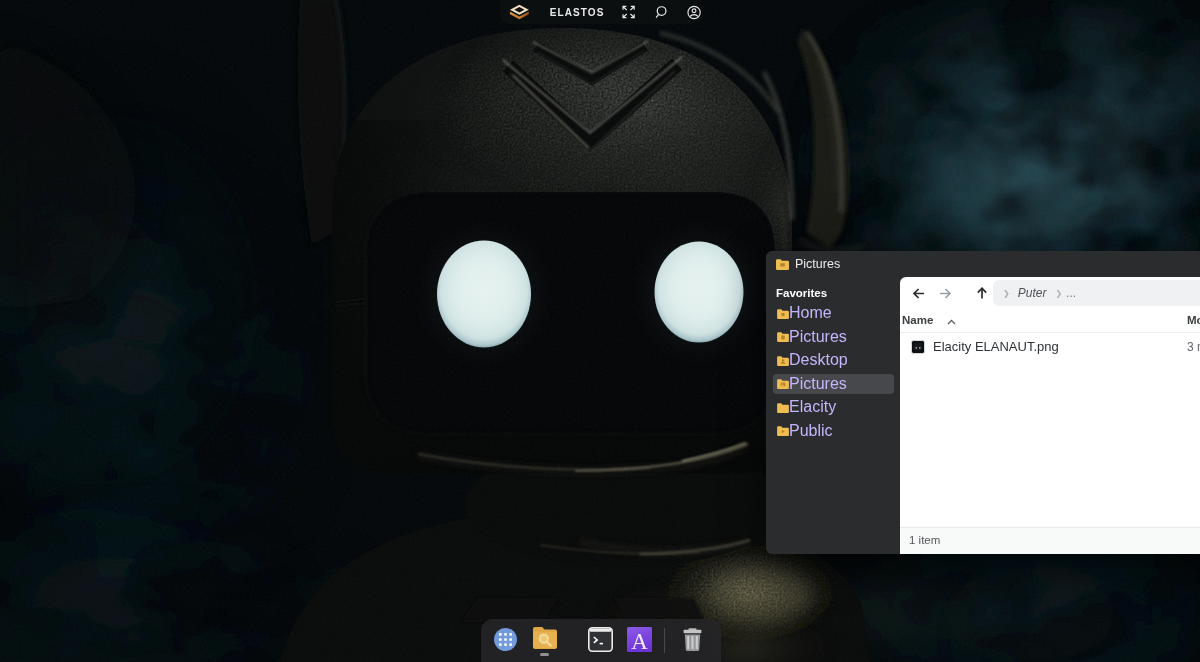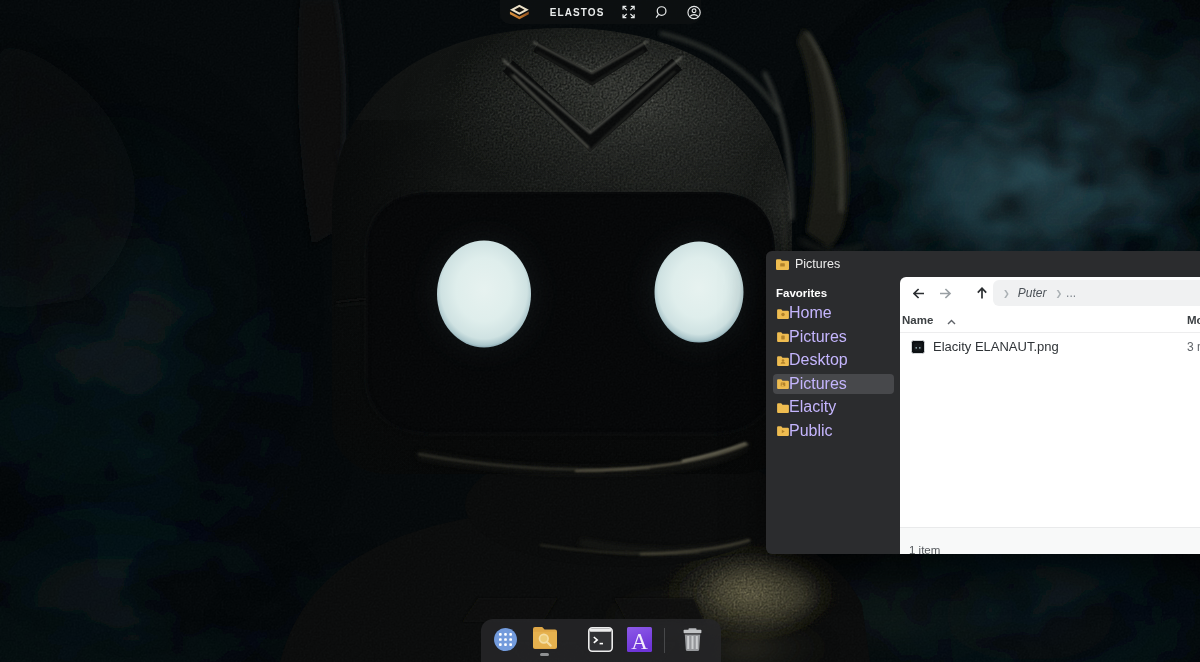--- a/index.html
+++ b/index.html
@@ -30,21 +30,21 @@
     display:flex;align-items:center;color:#9aa0a4;font-size:12px;}
   #addr .crumb{color:#4c5258;margin:0 0 0 8px;font-style:italic;}
   #namerow{position:absolute;left:0;top:33px;height:22px;right:0;}
   #namerow .nm{position:absolute;left:2px;top:4px;font-size:11.5px;font-weight:bold;color:#3c4043;}
   #namerow .mo{position:absolute;left:287px;top:4px;font-size:11.5px;font-weight:bold;color:#3c4043;}
   #sep1{position:absolute;left:0;top:55px;right:0;height:1px;background:#ededee;}
   #filerow{position:absolute;left:0;top:56px;height:28px;right:0;}
   #filerow .fname{position:absolute;left:33px;top:6px;font-size:13px;color:#2f3337;}
   #filerow .fdate{position:absolute;left:287px;top:7px;font-size:12px;color:#5f6368;}
   #statusbar{position:absolute;left:0;bottom:0;right:0;height:26px;background:#f8f9f9;border-top:1px solid #e9eaeb;}
-  #statusbar .cnt{position:absolute;left:9px;top:6px;font-size:11.5px;color:#55595d;margin-top:10px;}
+  #statusbar .cnt{position:absolute;left:9px;top:6px;font-size:11.5px;color:#55595d;}
   
   #dock{position:absolute;left:481px;top:619px;width:240px;height:56px;
     background:rgba(37,38,40,0.88);border-radius:12px;}
   .dicon{position:absolute;top:9px;}
 </style>
 </head>
 <body>
 <div id="stage">
   <svg id="bg" width="1200" height="662" viewBox="0 0 1200 662">
     <defs>

